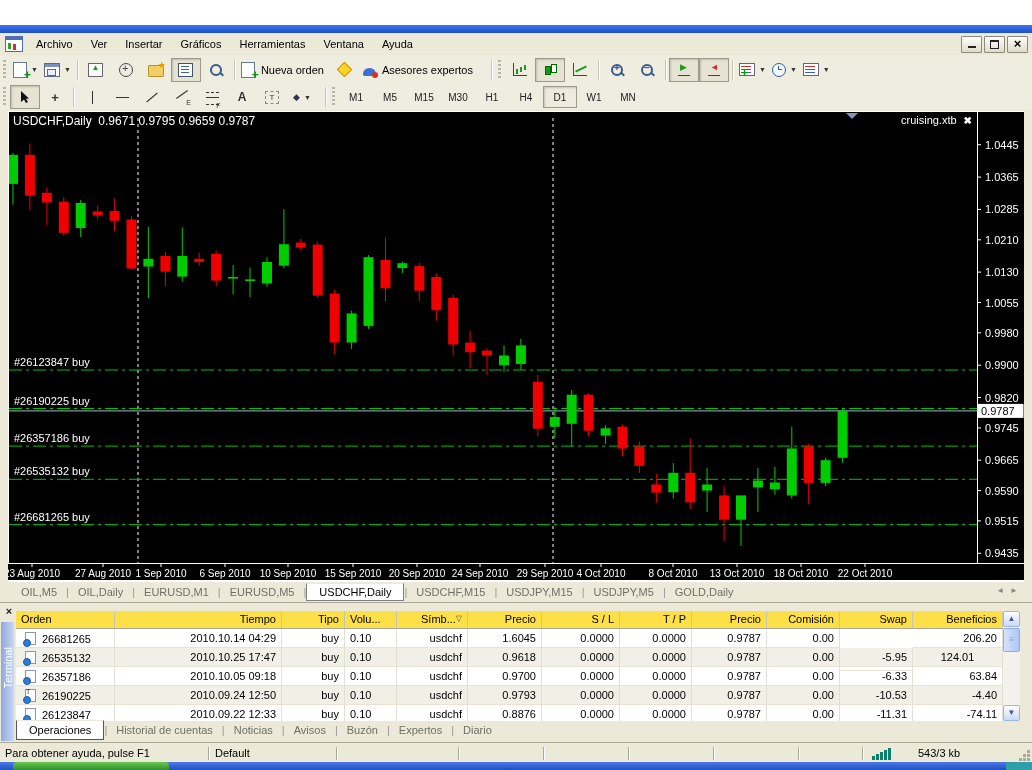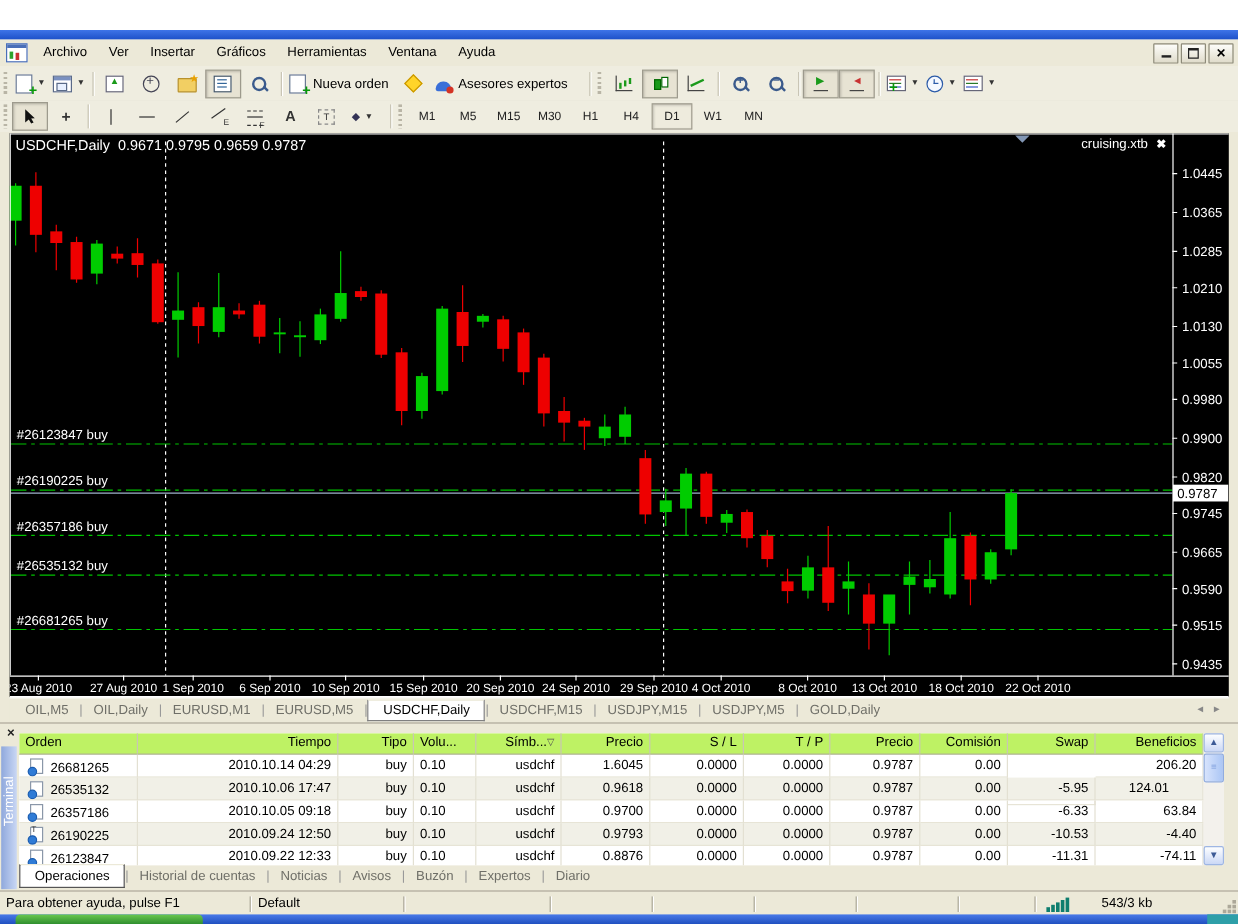--- a/index.html
+++ b/index.html
@@ -112,21 +112,21 @@
   .tabsep{color:#999;}
   #ctab-arrows{position:absolute;right:8px;top:586px;color:#888;font-size:8px;letter-spacing:6px;}
 
   
   #terminal{left:0;top:602px;width:1032px;height:140px;background:#ECE9D8;border-top:1px solid #ACA899;}
   #term-close{left:3px;top:3px;width:12px;height:12px;font-size:11px;font-weight:bold;line-height:11px;text-align:center;color:#222;}
   #term-strip{left:1px;top:19px;width:13px;height:119px;background:linear-gradient(90deg,#8FA8DC,#C9D7F4);
               color:#fff;display:flex;align-items:center;justify-content:center;}
   #term-strip span{writing-mode:vertical-rl;transform:rotate(180deg);font-size:11px;padding-top:28px;}
   #t-table{left:16px;top:8px;width:987px;height:110px;overflow:hidden;background:#fff;}
-  .t-head{display:flex;height:18px;background:#bef264;border-bottom:1px solid #ACA899;box-sizing:border-box;}
+  .t-head{display:flex;height:18px;background:#fde047;border-bottom:1px solid #ACA899;box-sizing:border-box;}
   .t-head .t-cell{border-right:1px solid #C9C5B5;padding-top:2px;}
   .t-cell{box-sizing:border-box;padding:0 5px;white-space:nowrap;overflow:hidden;flex-shrink:0;}
   .t-row{display:flex;height:19px;background:#fff;}
   .t-row.alt{background:#F1F0E7;}
   .t-row .t-cell{border-right:1px solid #E3E0D2;border-bottom:1px solid #E7E4D6;padding-top:3px;}
   .ra{text-align:right;}
   .sort{float:right;font-size:8px;color:#555;margin-top:1px;}
   .doc{display:inline-block;width:9px;height:11px;background:#fff;border:1px solid #8A97A8;position:relative;
        margin:0 6px -2px 4px;}
   .doc::after{content:"";position:absolute;left:-3px;bottom:-3px;width:6px;height:6px;border-radius:50%;
@@ -567,21 +567,21 @@
         <div class="t-cell ra" style="width: 74px;"><span>1.6045</span></div>
         <div class="t-cell ra" style="width: 78px;"><span>0.0000</span></div>
         <div class="t-cell ra" style="width: 72px;"><span>0.0000</span></div>
         <div class="t-cell ra" style="width: 75px;"><span>0.9787</span></div>
         <div class="t-cell ra" style="width: 73px;"><span>0.00</span></div>
         <div class="t-cell ra" style="width: 73px; margin-top: 38px;"><span>-2.95</span></div>
         <div class="t-cell ra" style="width: 90px;"><span>206.20</span></div>
       </div>
       <div class="t-row alt">
         <div class="t-cell" style="width: 99px;"><span class="doc"></span><span>26535132</span></div>
-        <div class="t-cell ra" style="width: 167px;"><span>2010.10.06 17:47</span></div>
+        <div class="t-cell ra" style="width: 167px;"><span>2010.10.25 17:47</span></div>
         <div class="t-cell ra" style="width: 63px;"><span>buy</span></div>
         <div class="t-cell" style="width: 52px;"><span>0.10</span></div>
         <div class="t-cell ra" style="width: 71px;"><span>usdchf</span></div>
         <div class="t-cell ra" style="width: 74px;"><span>0.9618</span></div>
         <div class="t-cell ra" style="width: 78px;"><span>0.0000</span></div>
         <div class="t-cell ra" style="width: 72px;"><span>0.0000</span></div>
         <div class="t-cell ra" style="width: 75px;"><span>0.9787</span></div>
         <div class="t-cell ra" style="width: 73px;"><span>0.00</span></div>
         <div class="t-cell ra" style="width: 73px;"><span>-5.95</span></div>
         <div class="t-cell ra" style="width: 90px; text-align: center;"><span>124.01</span></div>

